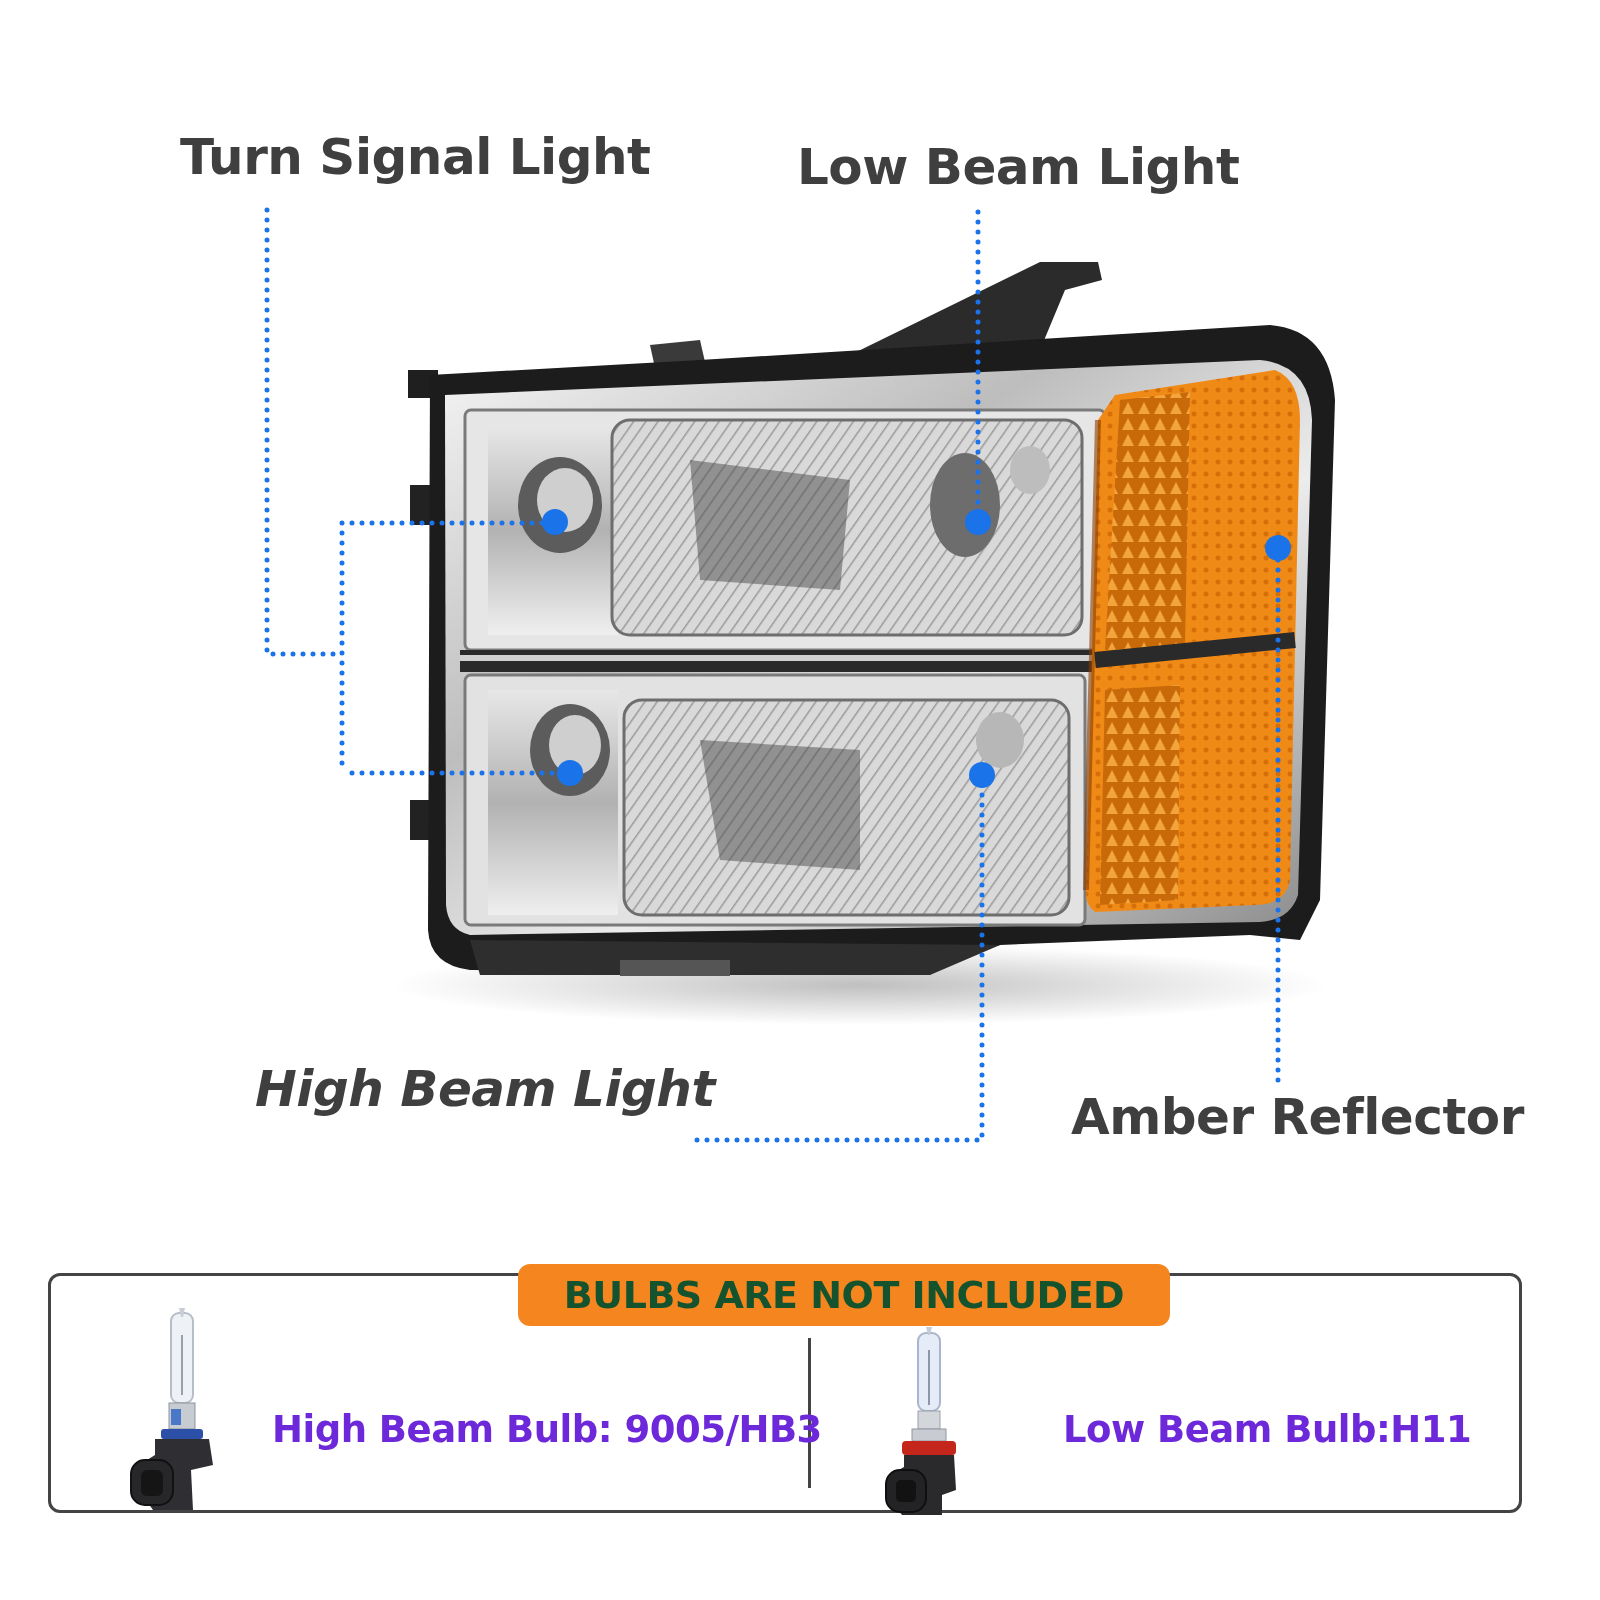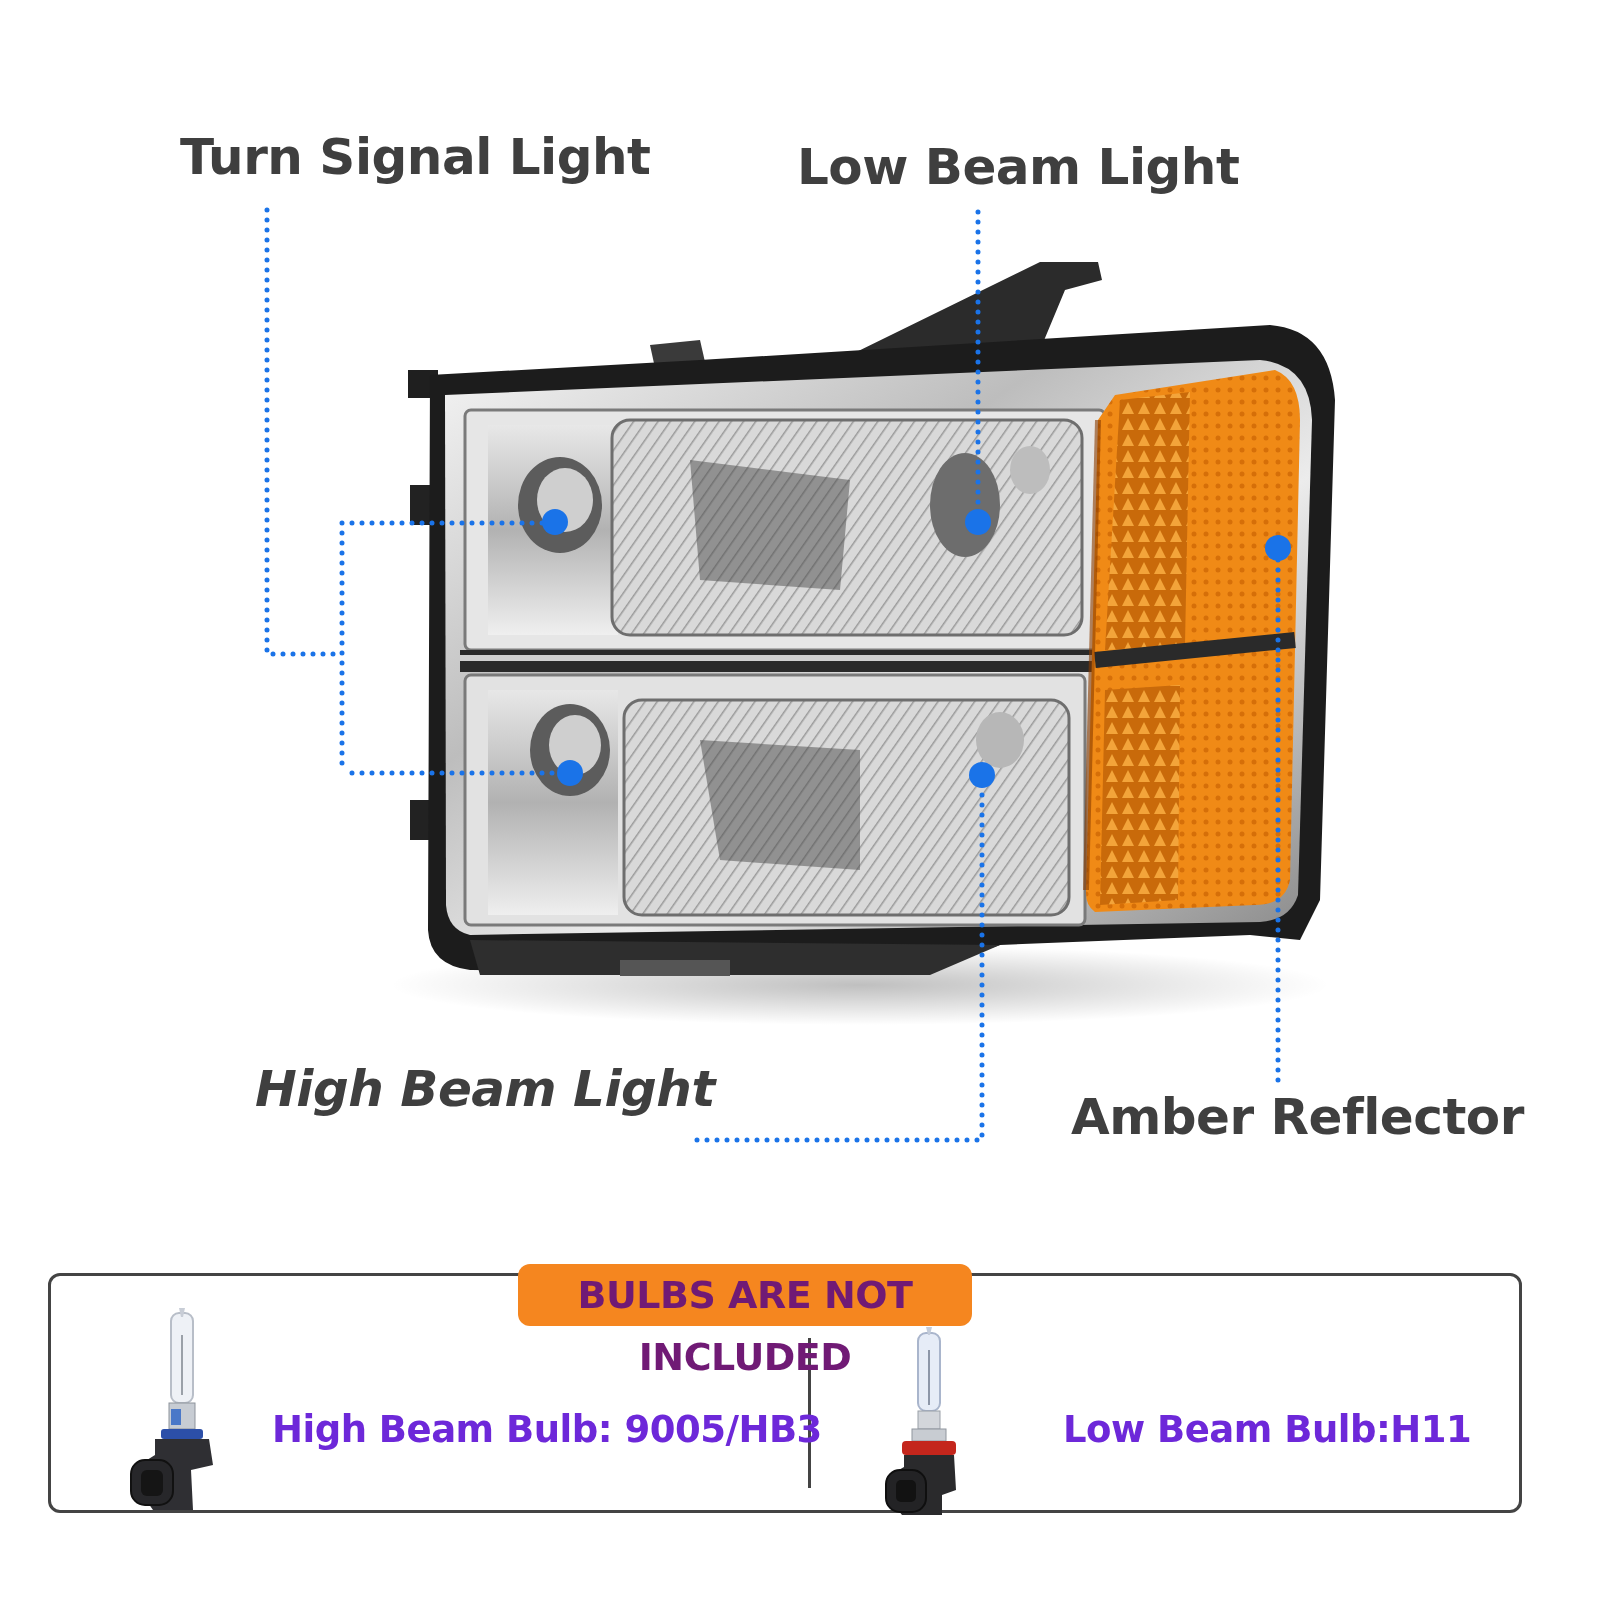--- a/index.html
+++ b/index.html
@@ -25,24 +25,24 @@
   .bulb-box {
     position: absolute;
     left: 48px; top: 1273px;
     width: 1474px; height: 240px;
     border: 3px solid #444;
     border-radius: 12px;
   }
   .bulb-banner {
     position: absolute;
     left: 518px; top: 1264px;
-    width: 454px; height: 62px;
+    width: 652px; height: 62px;
     background: #f5861f;
     border-radius: 12px;
-    color: #701a75;
+    color: #14532d;
     font-weight: bold;
     font-size: 38px;
     line-height: 62px;
     text-align: center;
     letter-spacing: -0.5px;
     z-index: 3;
   }
   .bulb-divider {
     position: absolute;
     left: 808px; top: 1338px;

